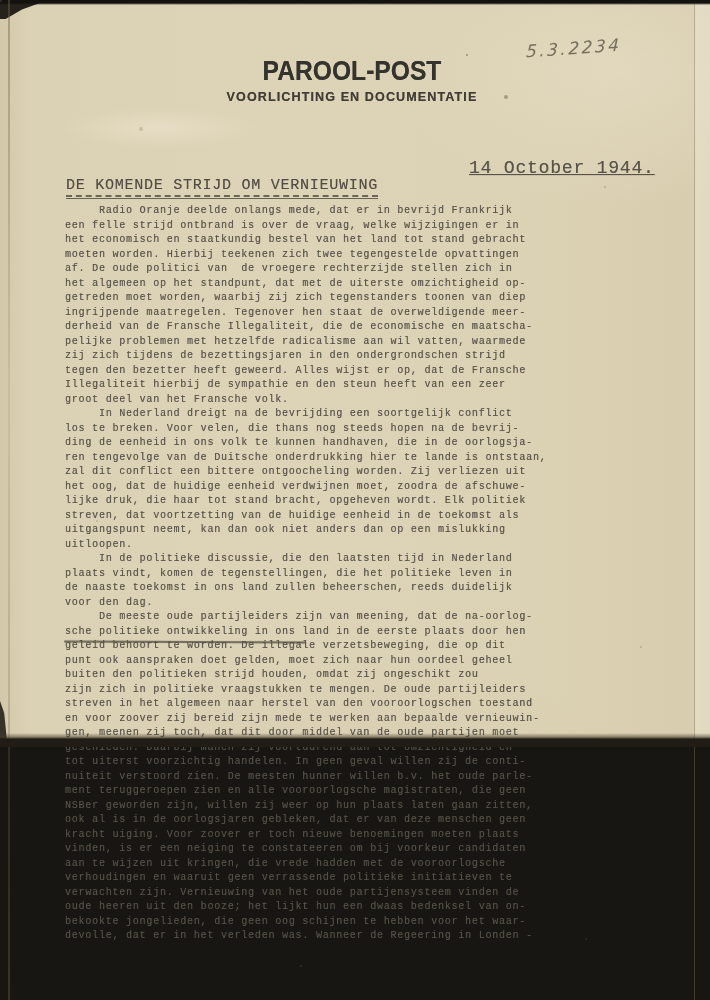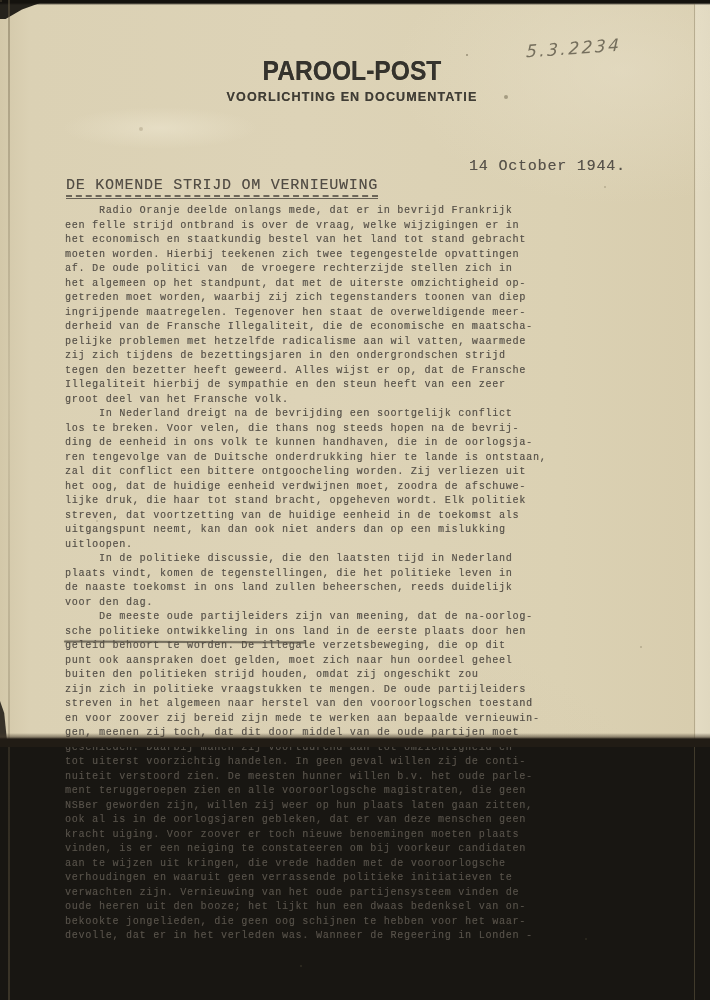--- a/index.html
+++ b/index.html
@@ -53,21 +53,21 @@
     font-family:"DejaVu Sans",sans-serif;font-style:italic;
     font-size:17px;color:#6a6453;letter-spacing:2.5px;
     transform:rotate(-4deg) skewX(-6deg);opacity:.9;
   }
   
   .tw{
     font-family:"Liberation Mono","DejaVu Sans Mono",monospace;
     color:#57524a;white-space:pre;
     text-shadow:.3px .3px .4px rgba(80,74,64,.45);
   }
-  .date-line{position:absolute;top:158px;left:469px;font-size:15px;letter-spacing:.8px;}
+  .date-line{position:absolute;top:158px;left:469px;font-size:18px;letter-spacing:.8px;text-decoration:underline;}
   .doc-title{
     position:absolute;top:177px;left:66px;font-size:15px;letter-spacing:.75px;
     color:#514c44;border-bottom:1.5px solid rgba(81,76,68,.85);padding-bottom:1px;
   }
   .doc-title::after{
     content:"";display:block;margin-top:1px;height:0;
     border-bottom:2.5px dashed rgba(81,76,68,.8);
   }
   .body-text{position:absolute;top:204px;left:65px;width:640px;font-size:10px;letter-spacing:.78px;}
   .tline{height:14.5px;line-height:14.5px;}

